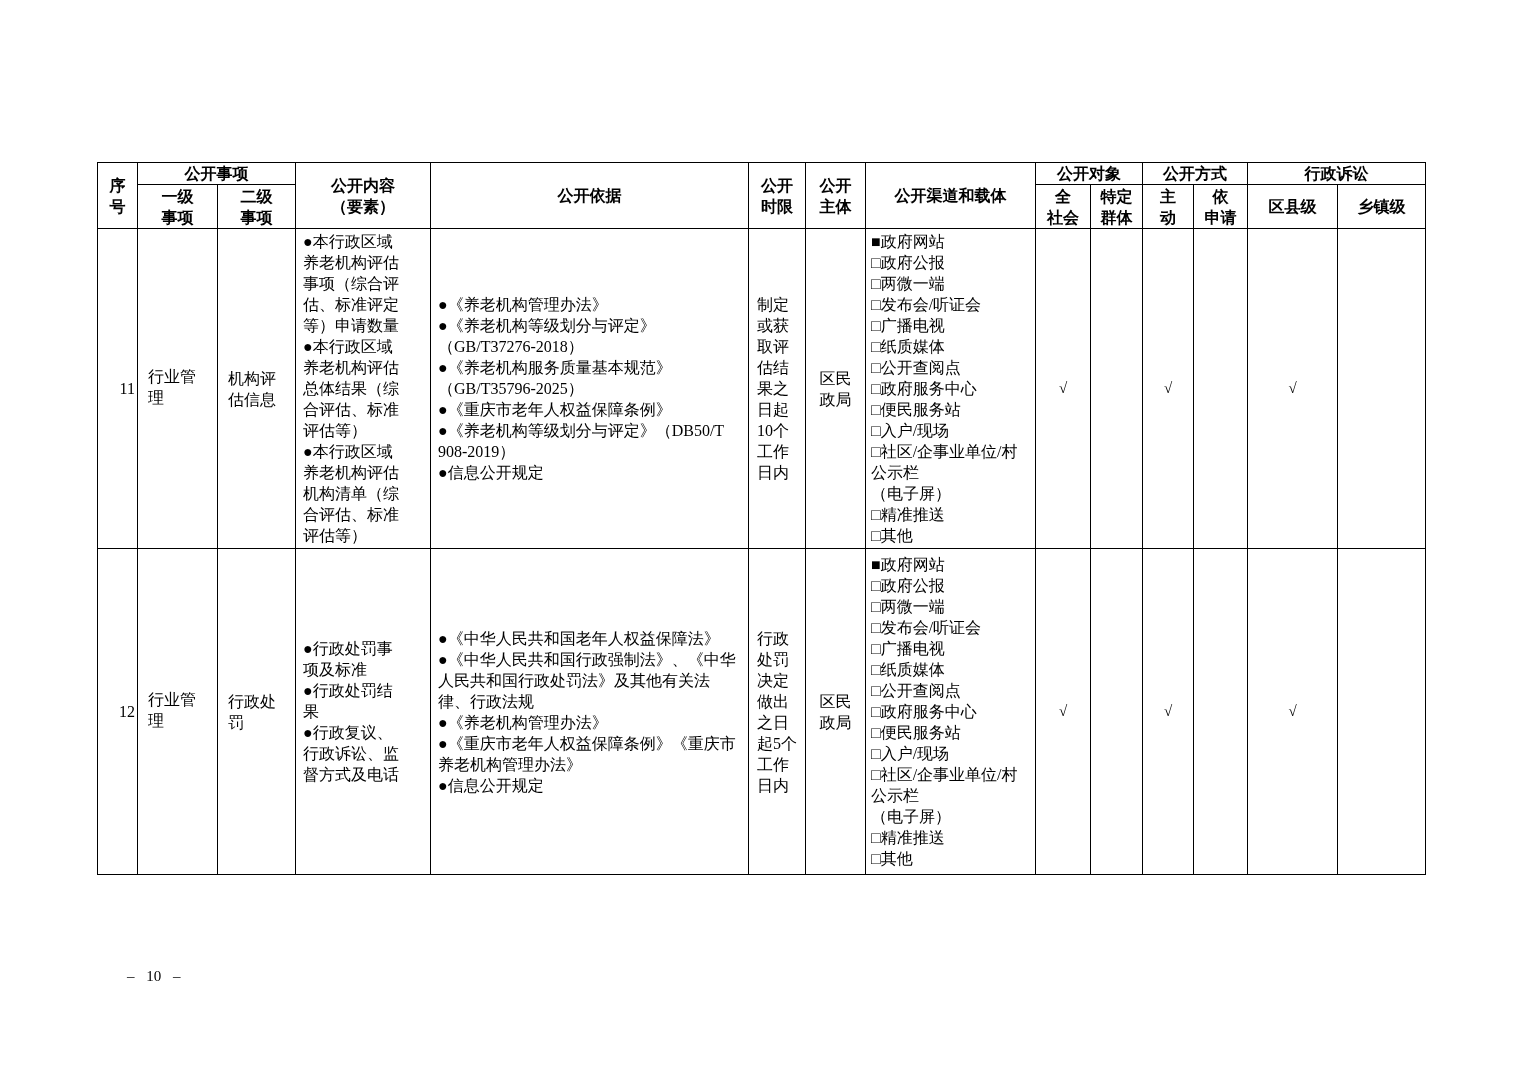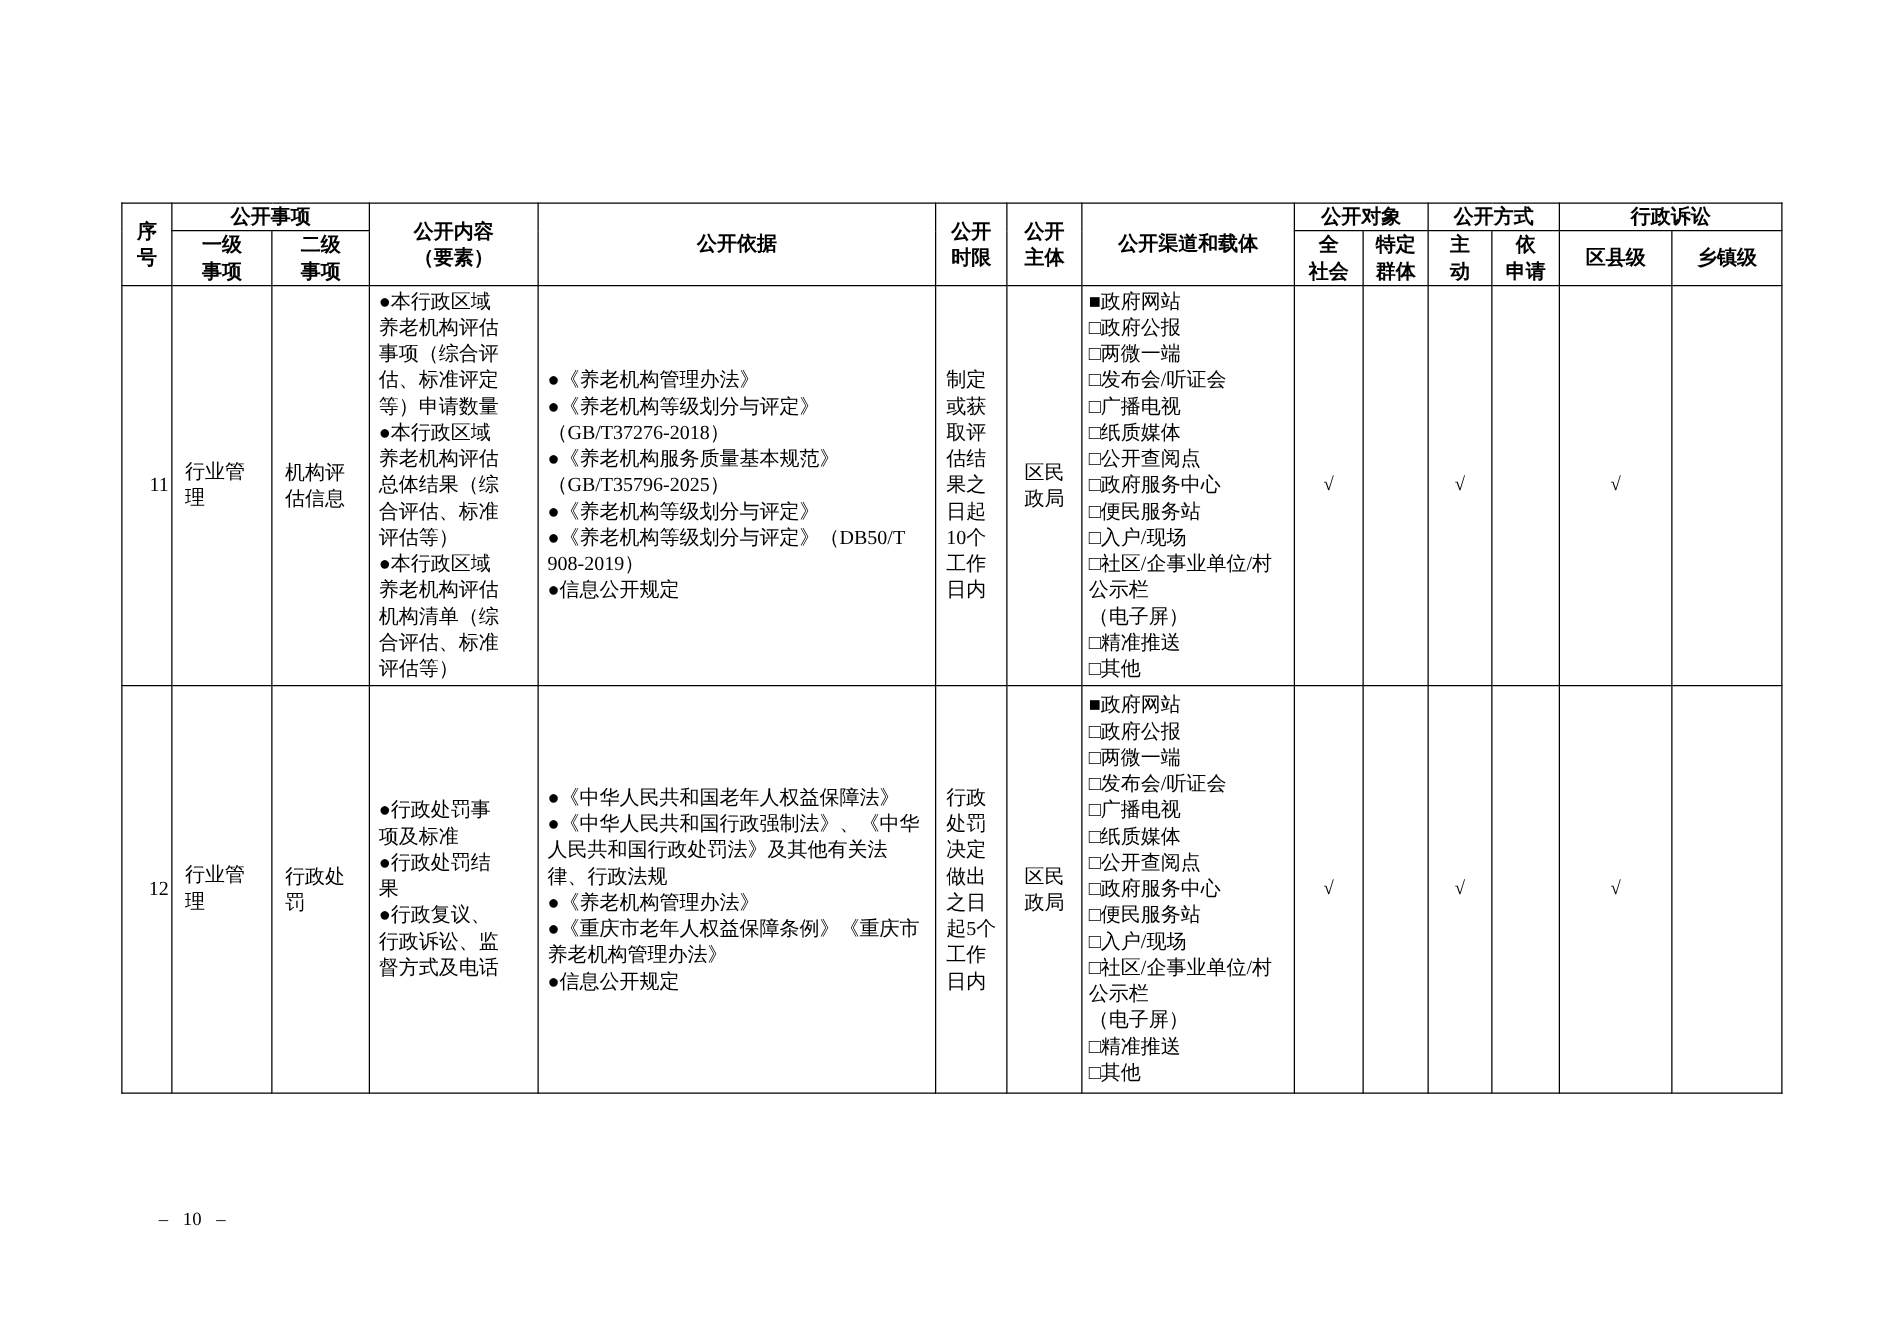--- a/index.html
+++ b/index.html
@@ -128,21 +128,21 @@
               <div class="bullet-item"><span class="bullet">●</span><span class="bullet-text">本行政区域养老机构评估事项（综合评估、标准评定等）申请数量</span></div>
               <div class="bullet-item"><span class="bullet">●</span><span class="bullet-text">本行政区域养老机构评估总体结果（综合评估、标准评估等）</span></div>
               <div class="bullet-item"><span class="bullet">●</span><span class="bullet-text">本行政区域养老机构评估机构清单（综合评估、标准评估等）</span></div>
             </div>
         </td>
         <td class="c-basis">
           <div>
               <div class="bullet-item"><span class="bullet">●</span><span class="bullet-text">《养老机构管理办法》</span></div>
               <div class="bullet-item"><span class="bullet">●</span><span class="bullet-text">《养老机构等级划分与评定》（GB/T37276-2018）</span></div>
               <div class="bullet-item"><span class="bullet">●</span><span class="bullet-text">《养老机构服务质量基本规范》（GB/T35796-2025）</span></div>
-              <div class="bullet-item"><span class="bullet">●</span><span class="bullet-text">《养老机构等级划分与评定》</span></div>
+              <div class="bullet-item"><span class="bullet">●</span><span class="bullet-text">《重庆市老年人权益保障条例》</span></div>
               <div class="bullet-item"><span class="bullet">●</span><span class="bullet-text">《养老机构等级划分与评定》（DB50/T 908-2019）</span></div>
               <div class="bullet-item"><span class="bullet">●</span><span class="bullet-text">信息公开规定</span></div>
             </div>
         </td>
         <td class="c-time">制定或获取评估结果之日起10个工作日内</td>
         <td class="c-subject">区民政局</td>
         <td class="c-channels">
           <div>
               <div class="channel-item"><span class="cb">■</span><span class="channel-label">政府网站</span></div>
               <div class="channel-item"><span class="cb">□</span><span class="channel-label">政府公报</span></div>

